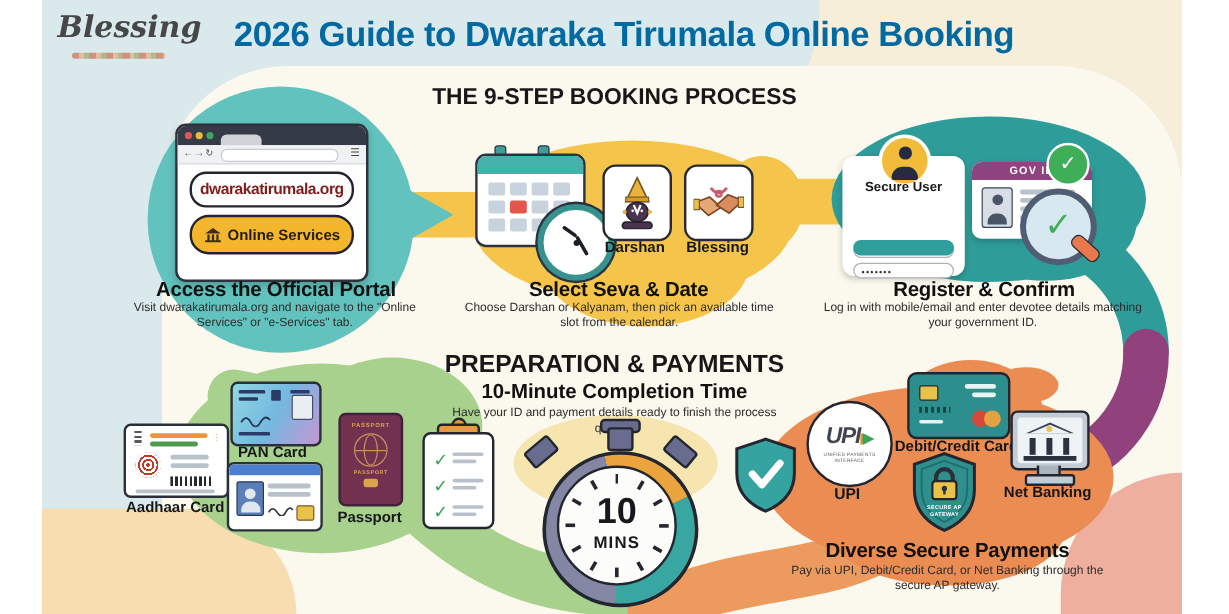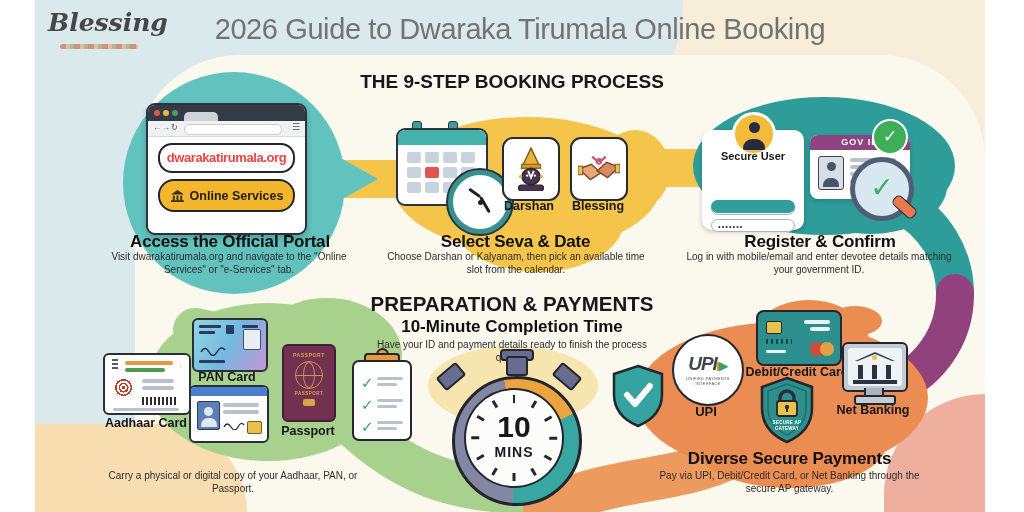--- a/index.html
+++ b/index.html
@@ -32,34 +32,34 @@
   .gblob1{left:148px;top:303px;width:240px;height:158px;background:#a8d18e;}
   .gblob2{left:252px;top:298px;width:150px;height:115px;background:#a8d18e;}
   .softy{left:428px;top:346px;width:170px;height:80px;background:#f7e5b0;}
   .oblob1{left:636px;top:322px;width:292px;height:152px;background:#eb8c52;}
   .oblob2{left:748px;top:300px;width:122px;height:95px;background:#eb8c52;}
   .oblob3{left:692px;top:396px;width:195px;height:92px;background:#eb8c52;}
   .oblob4{left:828px;top:306px;width:54px;height:30px;background:#eb8c52;}
   
   .logo{left:48px;top:8px;width:110px;font-family:"DejaVu Serif","Liberation Serif",serif;font-style:italic;font-weight:700;font-size:25px;color:#474747;}
   .flourish{left:60px;top:44px;width:78px;height:5px;background:repeating-linear-gradient(90deg,#cd7d62 0 6px,#e7b08b 6px 10px,#9fae7e 10px 14px);border-radius:3px;opacity:.8;}
-  .main-title{left:130px;top:13px;width:780px;font-size:29px;font-weight:400;letter-spacing:-0.4px;color:#737373;}
+  .main-title{left:130px;top:13px;width:780px;font-size:29px;font-weight:700;letter-spacing:-0.4px;color:#0369a1;}
   .h-process{left:262px;top:71px;width:500px;font-size:19px;font-weight:800;color:#171717;}
   .h-prep{left:312px;top:292px;width:400px;font-size:20.5px;font-weight:800;color:#171717;}
   .h-time{left:332px;top:317px;width:360px;font-size:17px;font-weight:700;color:#101010;}
   
   .browser{left:146px;top:103px;width:157px;height:128px;background:#fff;border:2px solid #2c313c;border-radius:9px;overflow:hidden;box-shadow:0 3px 6px rgba(0,0,0,.18);}
   .br-top{position:relative;height:16px;background:#343a46;}
   .dot{position:absolute;top:5px;width:6px;height:6px;border-radius:50%;}
   .br-tab{position:absolute;left:36px;bottom:0;width:34px;height:9px;background:#cfd3d8;border-radius:5px 5px 0 0;}
   .br-bar{position:relative;height:15px;background:#eff1f3;border-bottom:1px solid #d7d9dc;font-size:8px;color:#555;}
   .br-nav{position:absolute;left:5px;top:2px;letter-spacing:1px;}
   .br-pill{position:absolute;left:36px;top:3px;width:96px;height:9px;background:#fff;border:1px solid #c9ccd0;border-radius:5px;}
   .br-menu{position:absolute;right:5px;top:1px;font-size:9px;color:#444;}
-  .url-pill{position:absolute;left:10px;top:38px;width:133px;height:26px;border:2.5px solid #22252d;border-radius:14px;background:#fdfdfd;line-height:26px;text-align:center;font-weight:700;font-size:13px;letter-spacing:-0.4px;color:#ef4444;}
+  .url-pill{position:absolute;left:10px;top:38px;width:133px;height:26px;border:2.5px solid #22252d;border-radius:14px;background:#fdfdfd;line-height:26px;text-align:center;font-weight:700;font-size:13px;letter-spacing:-0.4px;color:#7f1d1d;}
   .svc-btn{position:absolute;left:10px;top:74px;width:133px;height:29px;background:#f3b62c;border:2.5px solid #22252d;border-radius:16px;display:flex;align-items:center;justify-content:center;gap:5px;font-weight:700;font-size:12.5px;color:#241d0c;}
   
   .peg{width:8px;height:16px;background:#3f9d98;border:1.5px solid #2c3340;border-radius:3px;}
   .cal{left:396px;top:128px;width:88px;height:74px;background:#fff;border:2.5px solid #2c3340;border-radius:9px;overflow:hidden;}
   .cal-head{height:15px;background:#45b1ab;}
   .cal-grid{display:grid;grid-template-columns:repeat(4,14px);grid-auto-rows:11px;gap:4px;padding:7px 0 0 9px;}
   .cell{background:#c9d3de;border-radius:2px;}
   .cell.red{background:#e2574b;}
   .clock{left:448px;top:170px;width:54px;height:54px;background:#fff;border:5px solid #37928d;border-radius:50%;box-shadow:0 0 0 2px #2c3340;}
   .hand{position:absolute;left:50%;background:#1c1f26;transform-origin:50% 100%;border-radius:2px;}
@@ -329,21 +329,20 @@
       </svg>
     <span style="position:absolute;left:56px;top:34px;width:13px;height:11px;background:#e9c24b;border:1px solid #7a5a1e;border-radius:2px"></span>
   </div>
   <div class="abs passport">
     <div style="font-size:5px;font-weight:700;letter-spacing:.6px;margin-top:6px">PASSPORT</div>
     <div class="globe"></div>
     <div style="font-size:4.5px;font-weight:700;letter-spacing:.5px">PASSPORT</div>
     <div class="pp-emblem"></div>
   </div>
   <div class="abs t-label ctr" style="left:272px;top:424px;width:72px">Passport</div>
-  <div class="abs t-desc ctr" style="left:103px;top:470px;width:260px">Carry a physical or digital copy of your Aadhaar, PAN, or Passport.</div>
 
   <div class="abs clip-knob"></div>
   <div class="abs clip-top"></div>
   <div class="abs clipboard">
     <div class="crow" style="top:12px">
         <span class="chk">✓</span>
         <span class="l1"></span>
         <span class="l2"></span>
       </div>
     <div class="crow" style="top:34px">

